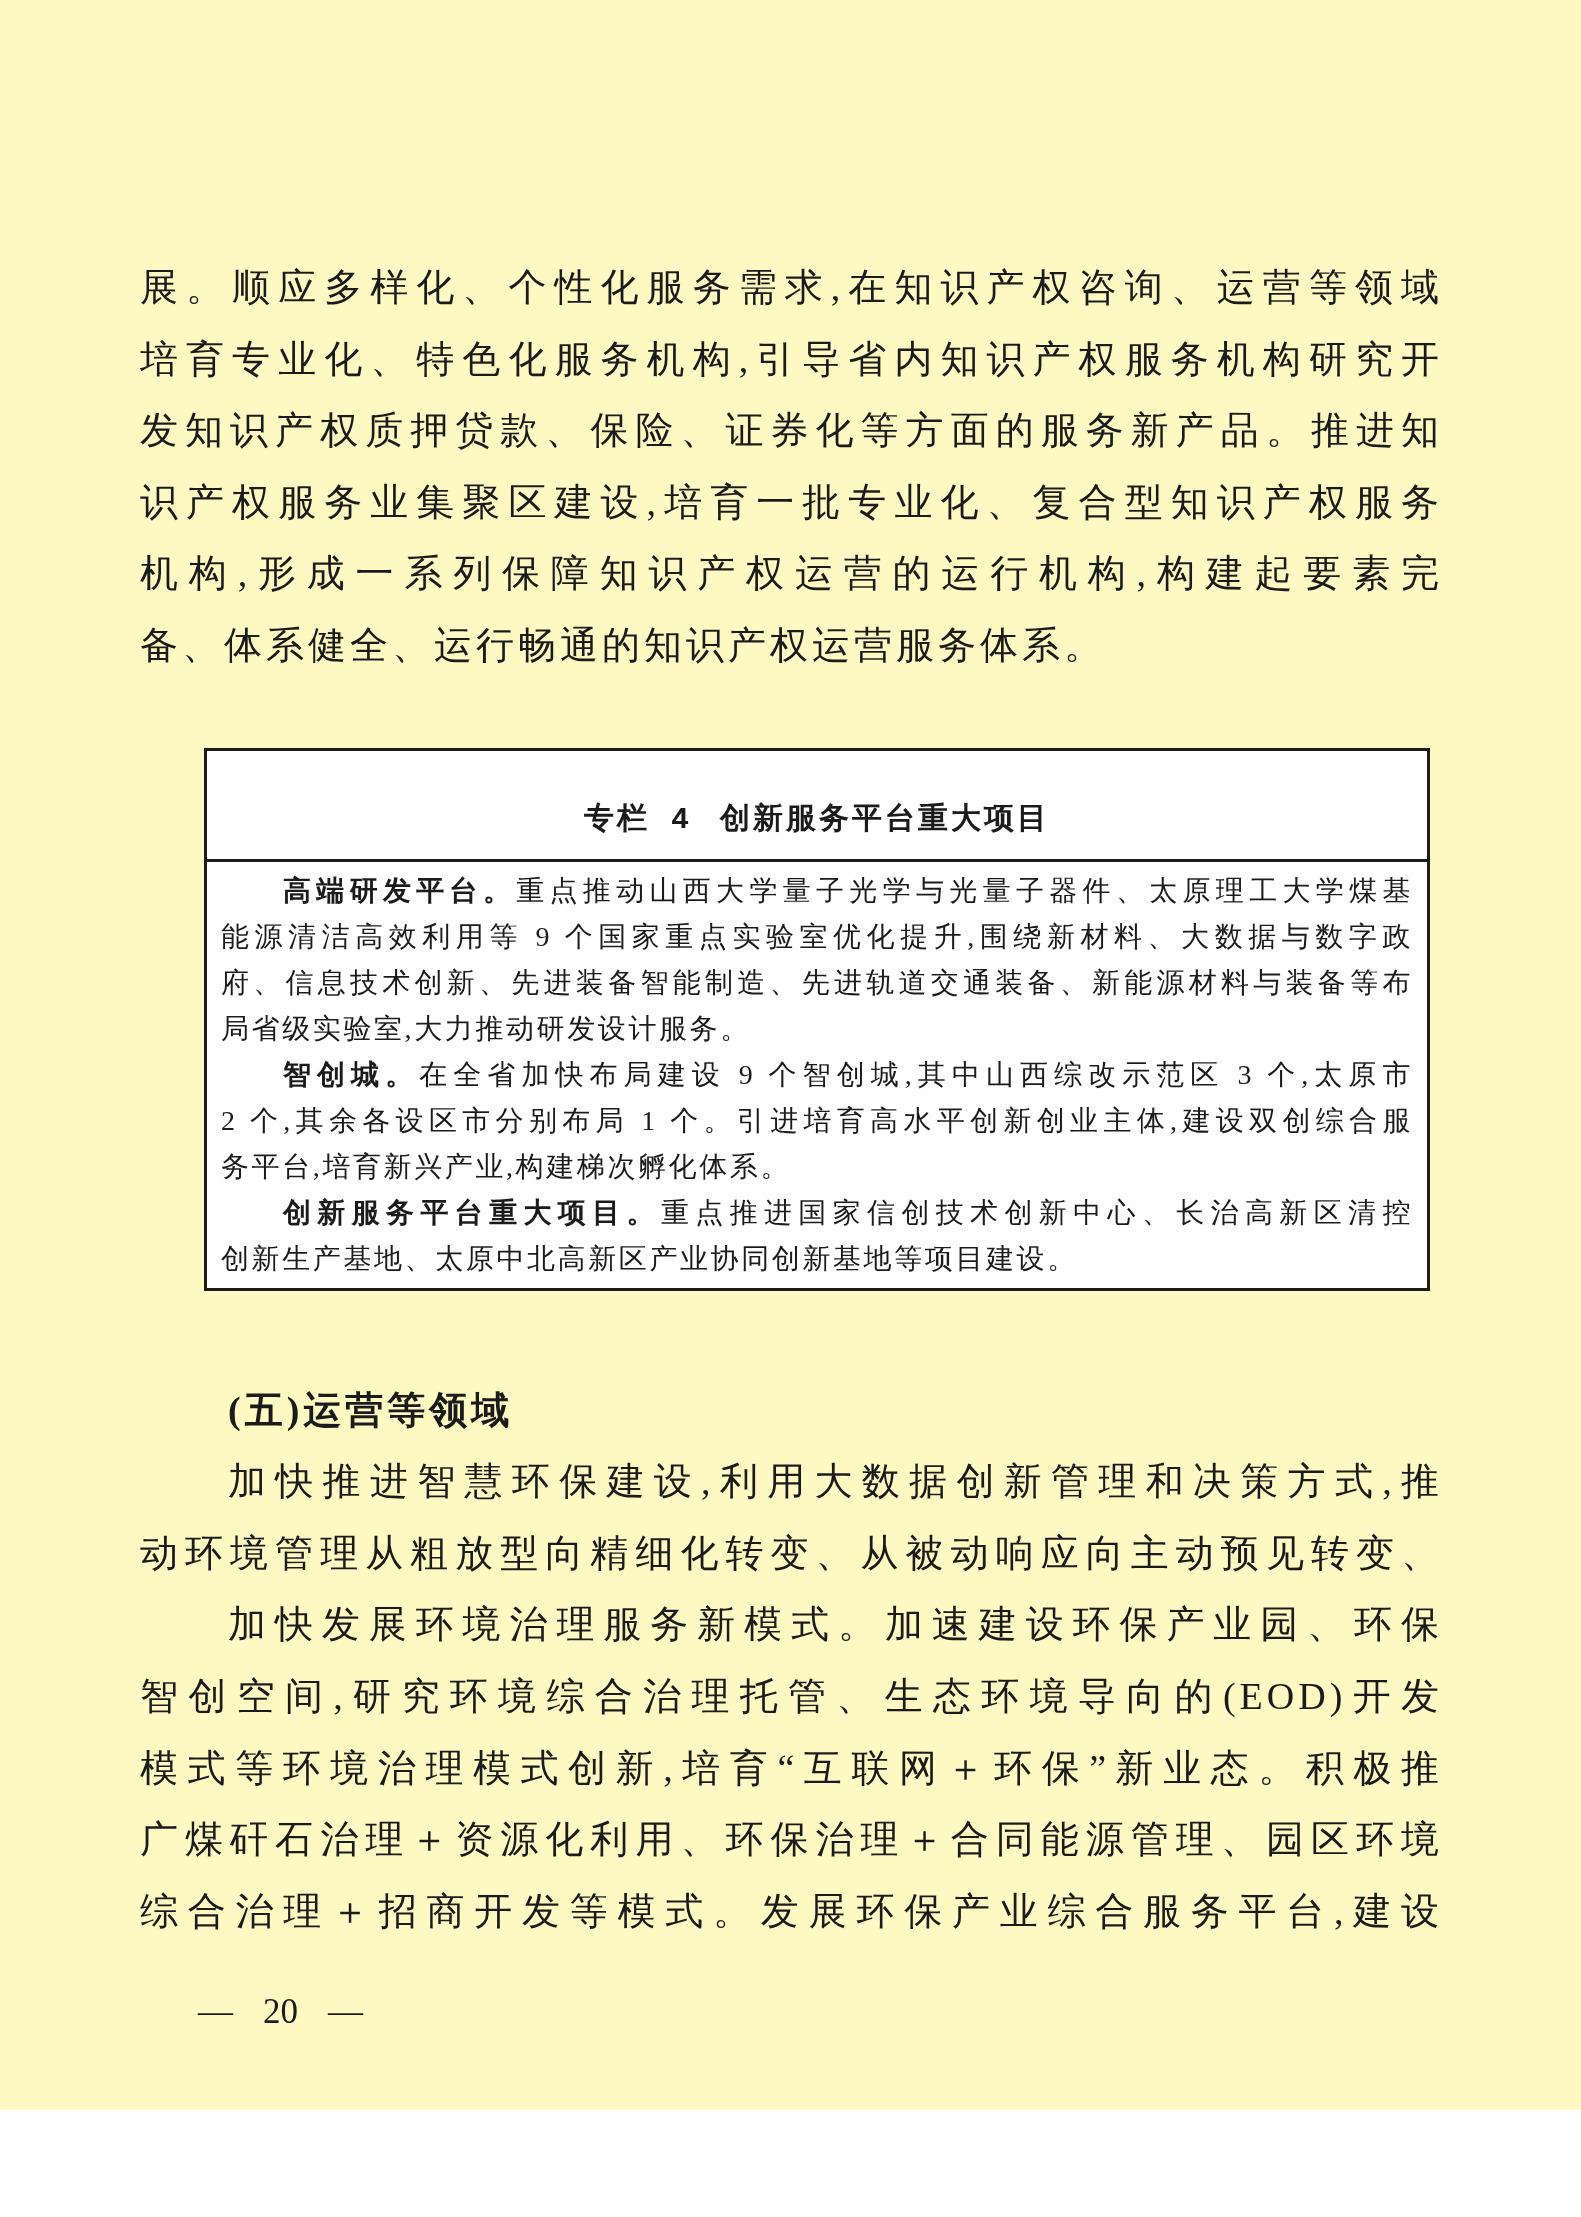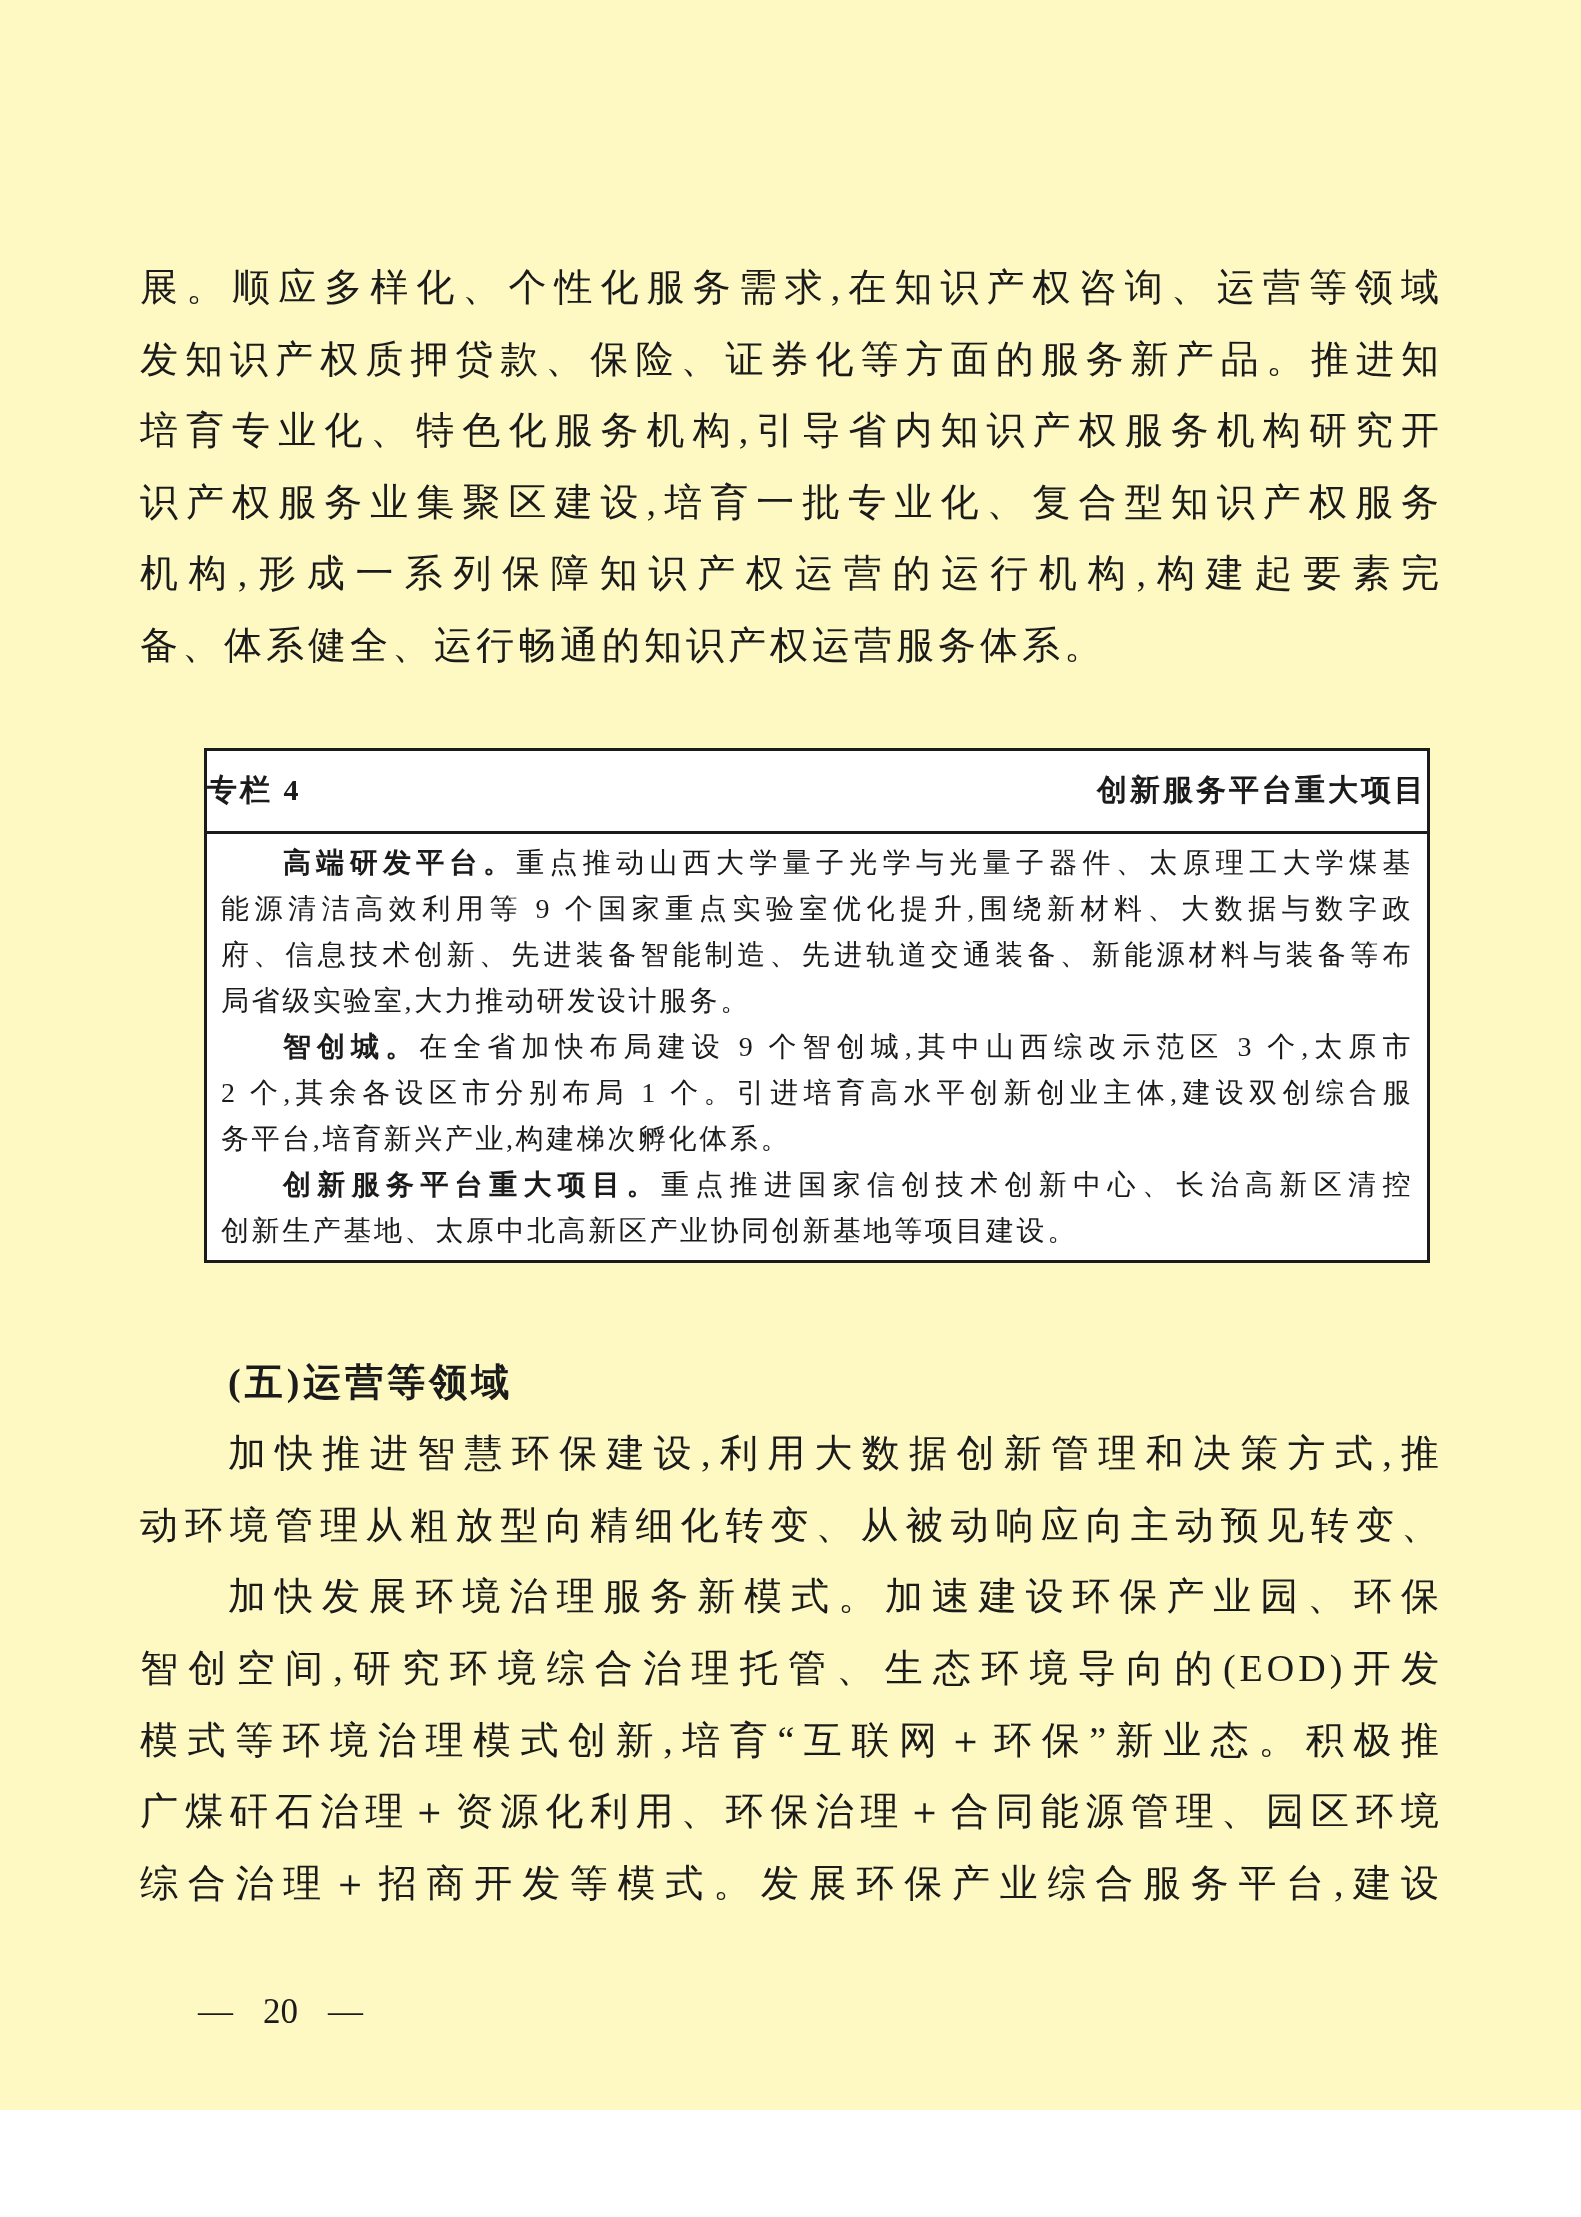--- a/index.html
+++ b/index.html
@@ -44,25 +44,26 @@
     margin-left: 64px;
     width: 1226px;
     border: 3px solid #1b1b1b;
     background: #ffffff;
   }
   .panel-title {
     height: 80px;
     border-bottom: 3px solid #1b1b1b;
     display: flex;
     align-items: center;
-    justify-content: space-between;
-    font-family: Liberation Serif, serif;
+    justify-content: center;
+    font-family: Liberation Mono, monospace;
     font-weight: 700;
     font-size: 30px;
     letter-spacing: 3px;
+    margin-top: 28px;
   }
   .panel-title .label-gap { margin-right: 28px; }
   .panel-body {
     padding: 6px 14px 6px 14px;
     font-size: 28px;
     line-height: 46px;
     letter-spacing: 2.6px;
   }
   .panel-body .first { text-indent: 62px; }
   .lead {
@@ -89,22 +90,22 @@
   }
 </style>
 </head>
 <body>
 
 <div class="page">
   <div class="content">
 
     <div class="body-text">
       <div class="jline">展。顺应多样化、个性化服务需求,在知识产权咨询、运营等领域</div>
+      <div class="jline">培育专业化、特色化服务机构,引导省内知识产权服务机构研究开</div>
       <div class="jline">发知识产权质押贷款、保险、证券化等方面的服务新产品。推进知</div>
-      <div class="jline">培育专业化、特色化服务机构,引导省内知识产权服务机构研究开</div>
       <div class="jline">识产权服务业集聚区建设,培育一批专业化、复合型知识产权服务</div>
       <div class="jline">机构,形成一系列保障知识产权运营的运行机构,构建起要素完</div>
       <div class="lline">备、体系健全、运行畅通的知识产权运营服务体系。</div>
     </div>
 
     <div class="panel">
       <div class="panel-title">
         <span class="label-gap">专栏 4</span>
         <span>创新服务平台重大项目</span>
       </div>

